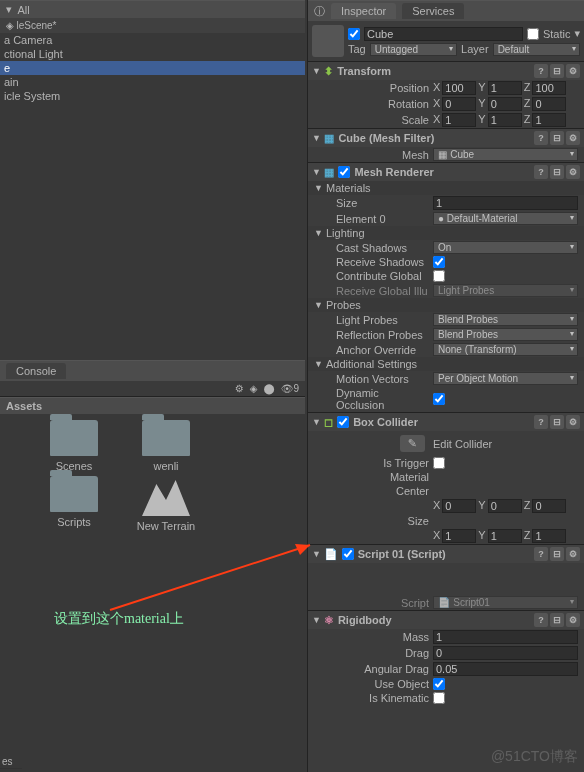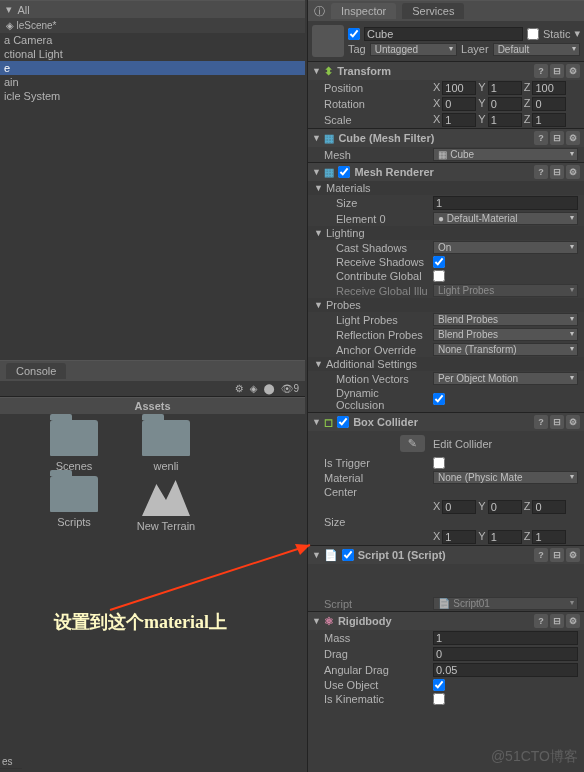--- a/index.html
+++ b/index.html
@@ -12,39 +12,39 @@
 .hierarchy-item { padding: 1px 4px; font-size: 11px; }
 .hierarchy-item.selected { background: #3e5f96; color: #fff; }
 .scene-name { padding: 2px 6px; font-size: 10px; background: #404040; }
 .component { border-top: 1px solid #222; }
 .comp-header { background: #414141; padding: 2px 4px; display: flex; align-items: center; gap: 4px; font-weight: bold; font-size: 11px; }
 .comp-header .title { flex: 1; }
 .comp-icons { display: flex; gap: 2px; }
 .icon-btn { width: 14px; height: 14px; background: #555; border-radius: 2px; font-size: 9px; text-align: center; line-height: 14px; }
 .foldout { font-size: 9px; display: inline-block; width: 8px; }
 .row { display: flex; align-items: center; padding: 1px 6px; gap: 4px; }
-.row .label { width: 115px; font-size: 11px; padding-left: 10px; }
+.row .label { width: 115px; font-size: 11px; padding-left: 10px; text-align: right; }
 .row .sublabel { width: 115px; font-size: 11px; padding-left: 22px; }
 input[type="text"] { background: #2e2e2e; border: 1px solid #222; color: #c0c0c0; font-size: 11px; padding: 0 2px; width: 100%; }
 input[type="checkbox"] { width: 12px; height: 12px; }
 .xyz { display: flex; gap: 2px; flex: 1; }
 .xyz span { font-size: 11px; }
 .xyz input { width: 34px; }
 .dropdown { background: #545454; border: 1px solid #333; color: #c0c0c0; font-size: 10px; padding: 0 4px; flex: 1; position: relative; }
 .dropdown::after { content: "▾"; position: absolute; right: 3px; font-size: 8px; }
 .obj-header { display: flex; align-items: center; padding: 4px; gap: 4px; background: #3c3c3c; }
 .cube-ico { width: 32px; height: 32px; background: #555; border-radius: 3px; }
 .assets { padding: 4px; }
 .asset-item { display: inline-block; width: 88px; text-align: center; vertical-align: top; margin: 2px; }
 .folder-ico { width: 48px; height: 36px; background: #7a8a8f; border-radius: 3px 3px 1px 1px; margin: 0 auto 4px; position: relative; }
 .folder-ico::before { content: ""; position: absolute; top: -6px; left: 0; width: 22px; height: 6px; background: #7a8a8f; border-radius: 2px 2px 0 0; }
 .terrain-ico { width: 48px; height: 40px; background: #bbb; margin: 0 auto 4px; clip-path: polygon(0 100%, 30% 20%, 50% 60%, 70% 10%, 100% 100%); }
 .edit-btn { background: #555; padding: 2px 8px; border-radius: 3px; font-size: 11px; }
 .arrow { position: absolute; left: 100px; top: 540px; width: 220px; height: 80px; pointer-events: none; }
-.annotation { position: absolute; left: 54px; top: 610px; color: #fef9c3; font-size: 18px; font-family: "SimSun", serif; font-weight: bold; }
+.annotation { position: absolute; left: 54px; top: 610px; color: #86efac; font-size: 14px; font-family: "SimSun", serif; }
 .watermark { position: absolute; right: 6px; bottom: 6px; color: rgba(200,200,200,0.25); font-size: 14px; }
 .smallbar { display: flex; justify-content: flex-end; gap: 6px; padding: 2px 6px; background: #3a3a3a; border-bottom: 1px solid #222; }
 .smallbar span { font-size: 10px; }
 .left-sidebar { position: absolute; left: 0; top: 395px; width: 22px; font-size: 10px; }
 .left-sidebar div { padding: 1px 2px; border-bottom: 1px solid #333; }
 </style>
 </head>
 <body>
 
 <div class="left-col">
@@ -61,21 +61,21 @@
   <div style="position:absolute; top:360px; width:100%;">
     <div class="panel-header">
         <span class="tab">Console</span>
       </div>
     <div class="smallbar">
       <span>⚙</span>
       <span>◈</span>
       <span>⬤</span>
       <span>👁<span>9</span></span>
     </div>
-    <div class="panel-header" style="background:#4a4a4a;justify-content:center;">
+    <div class="panel-header" style="background:#4a4a4a;">
         <span style="font-weight:bold;">Assets</span>
       </div>
     <div class="left-sidebar" id="assets-sidebar">
         <div>es</div>
         <div>s</div>
       </div>
     <div class="assets" id="assets-grid" style="margin-left:24px;"><div class="asset-item"><div class="folder-ico"></div><div>Scenes</div></div><div class="asset-item"><div class="folder-ico"></div><div>wenli</div></div><div class="asset-item"><div class="folder-ico"></div><div>Scripts</div></div><div class="asset-item"><div class="terrain-ico"></div><div>New Terrain</div></div></div>
   </div>
 </div>
 
@@ -256,21 +256,20 @@
     <div class="row" style="justify-content:center; gap:8px; padding:4px;">
         <span class="edit-btn">✎</span>
         <span>Edit Collider</span>
       </div>
     <div class="row">
         <span class="label">Is Trigger</span>
         <input type="checkbox" style="">
       </div>
     <div class="row">
         <span class="label">Material</span>
-        <div class="dropdown">None (Physic Mate</div>
       </div>
     <div class="row">
         <span class="label">Center</span>
       </div>
     <div class="row">
         <span class="label"></span>
         <div class="xyz">
           <span>X</span>
           <input type="text" value="0" style="">
           <span>Y</span>

